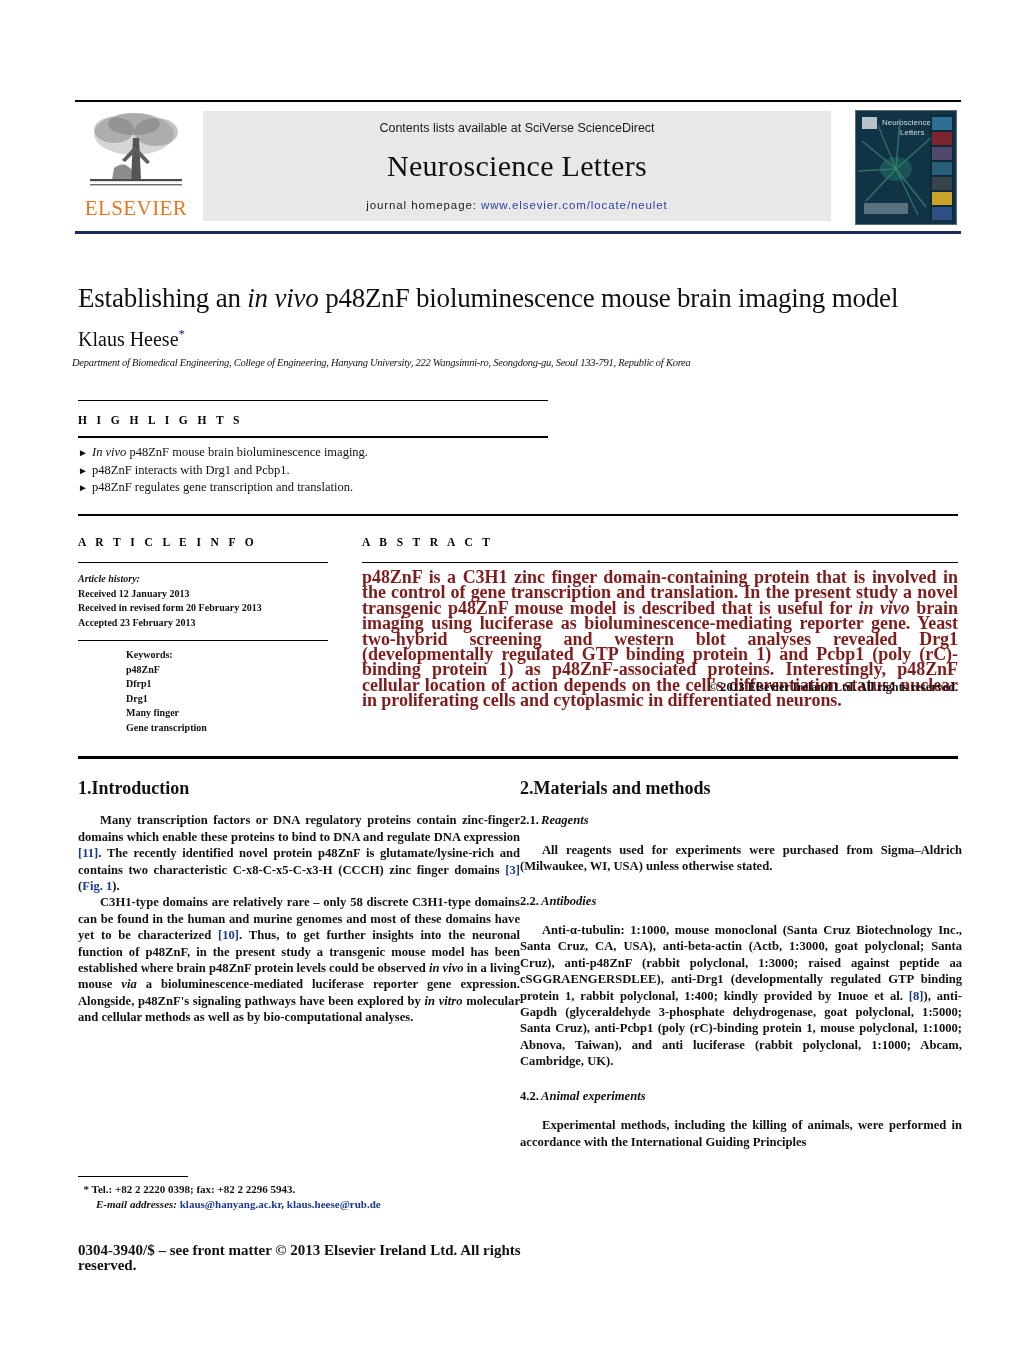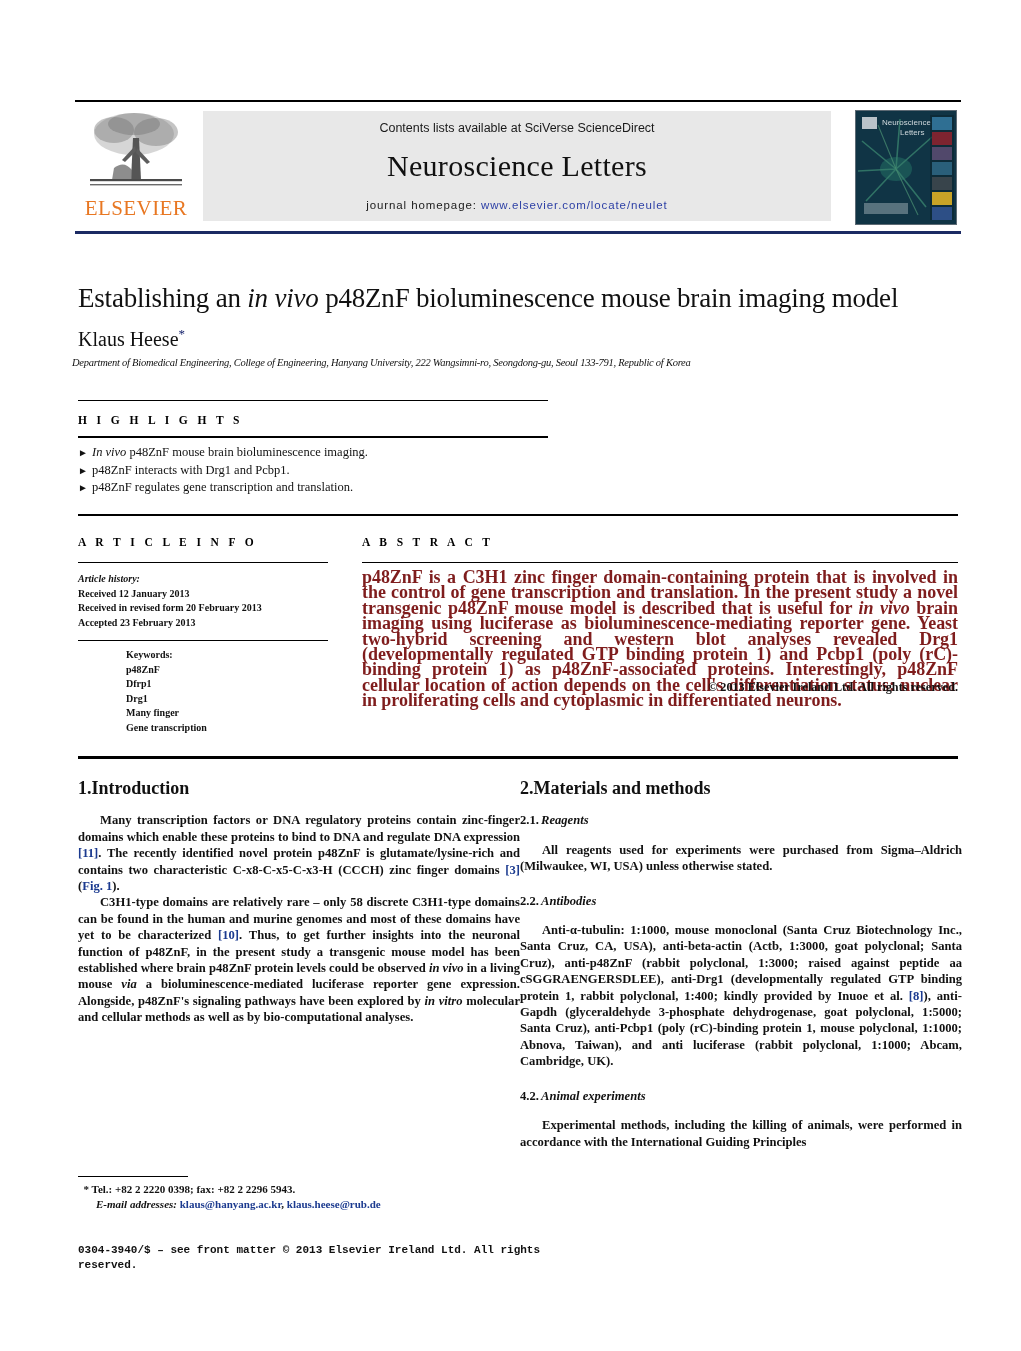--- a/index.html
+++ b/index.html
@@ -319,25 +319,24 @@
     line-height: 14.5px;
     color: #111111;
   }
   .footnote .star { font-size: 11px; }
   .footnote .em-label { font-style: italic; }
   .footer {
     position: absolute;
     top: 1243px;
     left: 78px;
     width: 470px;
-    font-size: 11px;
+    font-size: 15px;
     font-weight: bold;
     line-height: 15px;
     color: #111111;
-    font-family: Liberation Mono, monospace;
   }
   .footer .doi { color: #1b3a8f; }
 </style>
 </head>
 <body>
 
 <div class="page">
 
 
   <div class="masthead">

